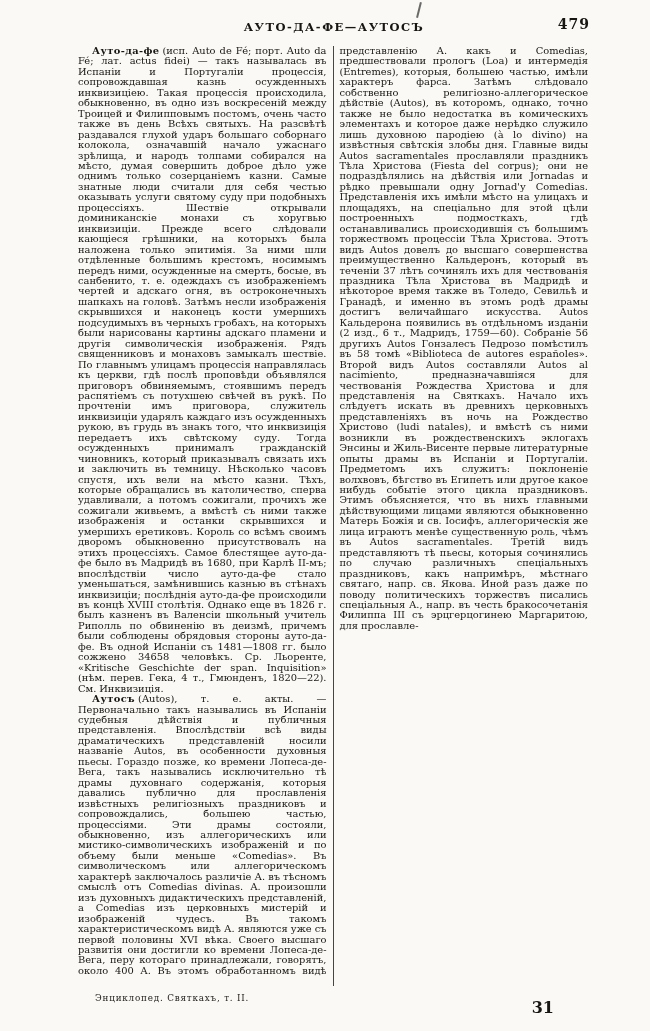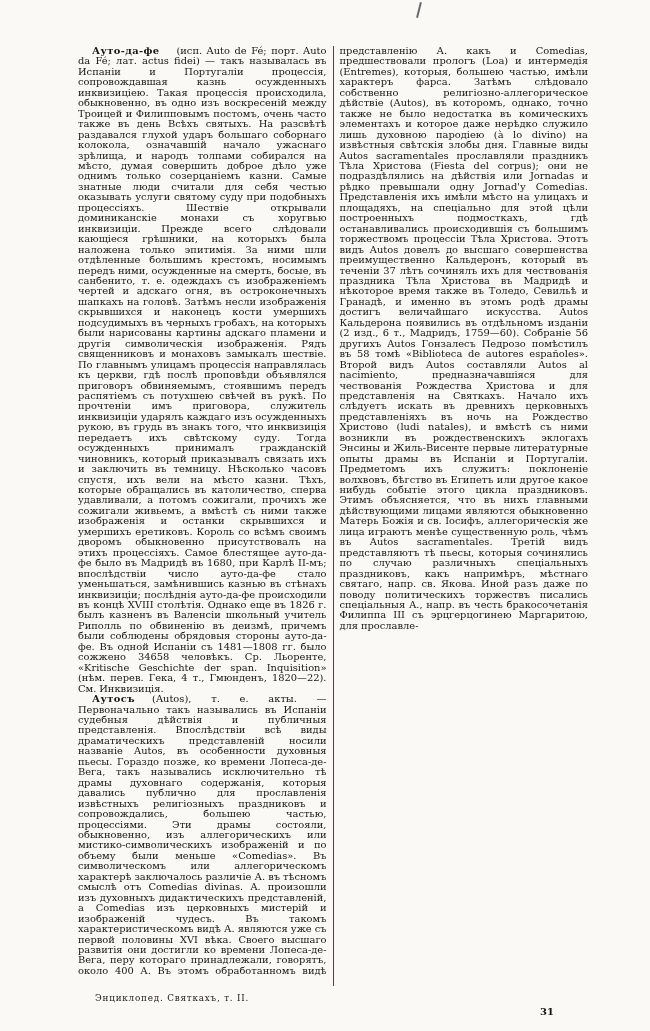--- a/index.html
+++ b/index.html
@@ -30,37 +30,41 @@
     position: absolute; top: 46px; left: 78px; width: 510px; height: 940px;
     column-count: 2; column-gap: 13px; column-fill: auto;
     column-rule: 1px solid #4a443c;
     font-size: 9.9px; line-height: 10.45px;
     text-align: justify;
     overflow: hidden;
     hyphens: auto;
     word-spacing: -0.3px;
   }
   .article { margin: 0; text-indent: 14px; }
-  .term { font-weight: bold; letter-spacing: .4px; margin-right: 17px; }
+  .term { font-weight: bold; letter-spacing: .4px; margin-right: 3px; }
   .footer-imprint {
     position: absolute; left: 95px; bottom: 28px;
     font-size: 8.8px; letter-spacing: .8px; color: #25221e;
   }
   .footer-signature {
     position: absolute; right: 96px; bottom: 14px;
-    font-weight: bold; font-size: 10px;
+    font-weight: bold; font-size: 16px;
   }
 </style>
 </head>
 <body>
 
 <div class="page">
 
   <div class="scan-mark"></div>
 
+  <div class="header">
+    <span class="running-title">АУТО-ДА-ФЕ—АУТОСЪ</span>
+    <span class="page-number">479</span>
+  </div>
 
   <div class="body-columns">
     <p class="article">
       <span class="term">Ауто-да-фе</span><span>(исп. Auto de Fé; порт. Auto da Fé; лат. actus fidei) — такъ называлась въ Испаніи и Португаліи процессія, сопровождавшая казнь осужденныхъ инквизиціею. Такая процессія происходила, обыкновенно, въ одно изъ воскресеній между Троицей и Филипповымъ постомъ, очень часто также въ день Всѣхъ святыхъ. На разсвѣтѣ раздавался глухой ударъ большаго соборнаго колокола, означавшій начало ужаснаго зрѣлища, и народъ толпами собирался на мѣсто, думая совершить доброе дѣло уже однимъ только созерцаніемъ казни. Самые знатные люди считали для себя честью оказывать услуги святому суду при подобныхъ процессіяхъ. Шествіе открывали доминиканскіе монахи съ хоругвью инквизиціи. Прежде всего слѣдовали кающіеся грѣшники, на которыхъ была наложена только эпитимія. За ними шли отдѣленные большимъ крестомъ, носимымъ передъ ними, осужденные на смерть, босые, въ санбенито, т. е. одеждахъ съ изображеніемъ чертей и адскаго огня, въ остроконечныхъ шапкахъ на головѣ. Затѣмъ несли изображенія скрывшихся и наконецъ кости умершихъ подсудимыхъ въ черныхъ гробахъ, на которыхъ были нарисованы картины адскаго пламени и другія символическія изображенія. Рядъ священниковъ и монаховъ замыкалъ шествіе. По главнымъ улицамъ процессія направлялась къ церкви, гдѣ послѣ проповѣди объявлялся приговоръ обвиняемымъ, стоявшимъ передъ распятіемъ съ потухшею свѣчей въ рукѣ. По прочтеніи имъ приговора, служитель инквизиціи ударялъ каждаго изъ осужденныхъ рукою, въ грудь въ знакъ того, что инквизиція передаетъ ихъ свѣтскому суду. Тогда осужденныхъ принималъ гражданскій чиновникъ, который приказывалъ связать ихъ и заключить въ темницу. Нѣсколько часовъ спустя, ихъ вели на мѣсто казни. Тѣхъ, которые обращались въ католичество, сперва удавливали, а потомъ сожигали, прочихъ же сожигали живьемъ, а вмѣстѣ съ ними также изображенія и останки скрывшихся и умершихъ еретиковъ. Король со всѣмъ своимъ дворомъ обыкновенно присутствовалъ на этихъ процессіяхъ. Самое блестящее ауто-да-фе было въ Мадридѣ въ 1680, при Карлѣ II-мъ; впослѣдствіи число ауто-да-фе стало уменьшаться, замѣнившись казнью въ стѣнахъ инквизиціи; послѣднія ауто-да-фе происходили въ концѣ XVIII столѣтія. Однако еще въ 1826 г. былъ казненъ въ Валенсіи школьный учитель Риполль по обвиненію въ деизмѣ, причемъ были соблюдены обрядовыя стороны ауто-да-фе. Въ одной Испаніи съ 1481—1808 гг. было сожжено 34658 человѣкъ. Ср. Льоренте, «Kritische Geschichte der span. Inquisition» (нѣм. перев. Гека, 4 т., Гмюнденъ, 1820—22). См. Инквизиція.</span>
     </p>
     <p class="article">
       <span class="term">Аутосъ</span><span>(Autos), т. е. акты. — Первоначально такъ назывались въ Испаніи судебныя дѣйствія и публичныя представленія. Впослѣдствіи всѣ виды драматическихъ представленій носили названіе Autos, въ особенности духовныя пьесы. Гораздо позже, ко времени Лопеса-де-Вега, такъ назывались исключительно тѣ драмы духовнаго содержанія, которыя давались публично для прославленія извѣстныхъ религіозныхъ праздниковъ и сопровождались, большею частью, процессіями. Эти драмы состояли, обыкновенно, изъ аллегорическихъ или мистико-символическихъ изображеній и по объему были меньше «Comedias». Въ символическомъ или аллегорическомъ характерѣ заключалось различіе А. въ тѣсномъ смыслѣ отъ Comedias divinas. А. произошли изъ духовныхъ дидактическихъ представленій, а Comedias изъ церковныхъ мистерій и изображеній чудесъ. Въ такомъ характеристическомъ видѣ А. являются уже съ первой половины XVI вѣка. Своего высшаго развитія они достигли ко времени Лопеса-де-Вега, перу котораго принадлежали, говорятъ, около 400 А. Въ этомъ обработанномъ видѣ представленію А. какъ и Comedias, предшествовали прологъ (Loa) и интермедія (Entremes), которыя, большею частью, имѣли характеръ фарса. Затѣмъ слѣдовало собственно религіозно-аллегорическое дѣйствіе (Autos), въ которомъ, однако, точно также не было недостатка въ комическихъ элементахъ и которое даже нерѣдко служило лишь духовною пародіею (à lo divino) на извѣстныя свѣтскія злобы дня. Главные виды Autos sacramentales прославляли праздникъ Тѣла Христова (Fiesta del corpus); они не подраздѣлялись на дѣйствія или Jornadas и рѣдко превышали одну Jornad'у Comedias. Представленія ихъ имѣли мѣсто на улицахъ и площадяхъ, на спеціально для этой цѣли построенныхъ подмосткахъ, гдѣ останавливались происходившія съ большимъ торжествомъ процессіи Тѣла Христова. Этотъ видъ Autos довелъ до высшаго совершенства преимущественно Кальдеронъ, который въ теченіи 37 лѣтъ сочинялъ ихъ для чествованія праздника Тѣла Христова въ Мадридѣ и нѣкоторое время также въ Толедо, Севильѣ и Гранадѣ, и именно въ этомъ родѣ драмы достигъ величайшаго искусства. Autos Кальдерона появились въ отдѣльномъ изданіи (2 изд., 6 т., Мадридъ, 1759—60). Собраніе 56 другихъ Autos Гонзалесъ Педрозо помѣстилъ въ 58 томѣ «Biblioteca de autores españoles». Второй видъ Autos составляли Autos al nacimiento, предназначавшіяся для чествованія Рождества Христова и для представленія на Святкахъ. Начало ихъ слѣдуетъ искать въ древнихъ церковныхъ представленіяхъ въ ночь на Рождество Христово (ludi natales), и вмѣстѣ съ ними возникли въ рождественскихъ эклогахъ Энсины и Жиль-Висенте первые литературные опыты драмы въ Испаніи и Португаліи. Предметомъ ихъ служитъ: поклоненіе волхвовъ, бѣгство въ Египетъ или другое какое нибудь событіе этого цикла праздниковъ. Этимъ объясняется, что въ нихъ главными дѣйствующими лицами являются обыкновенно Матерь Божія и св. Іосифъ, аллегорическія же лица играютъ менѣе существенную роль, чѣмъ въ Autos sacramentales. Третій видъ представляютъ тѣ пьесы, которыя сочинялись по случаю различныхъ спеціальныхъ праздниковъ, какъ напримѣръ, мѣстнаго святаго, напр. св. Якова. Иной разъ даже по поводу политическихъ торжествъ писались спеціальныя А., напр. въ честь бракосочетанія Филиппа III съ эрцгерцогинею Маргаритою, для прославле-</span>
     </p>
   </div>
 

